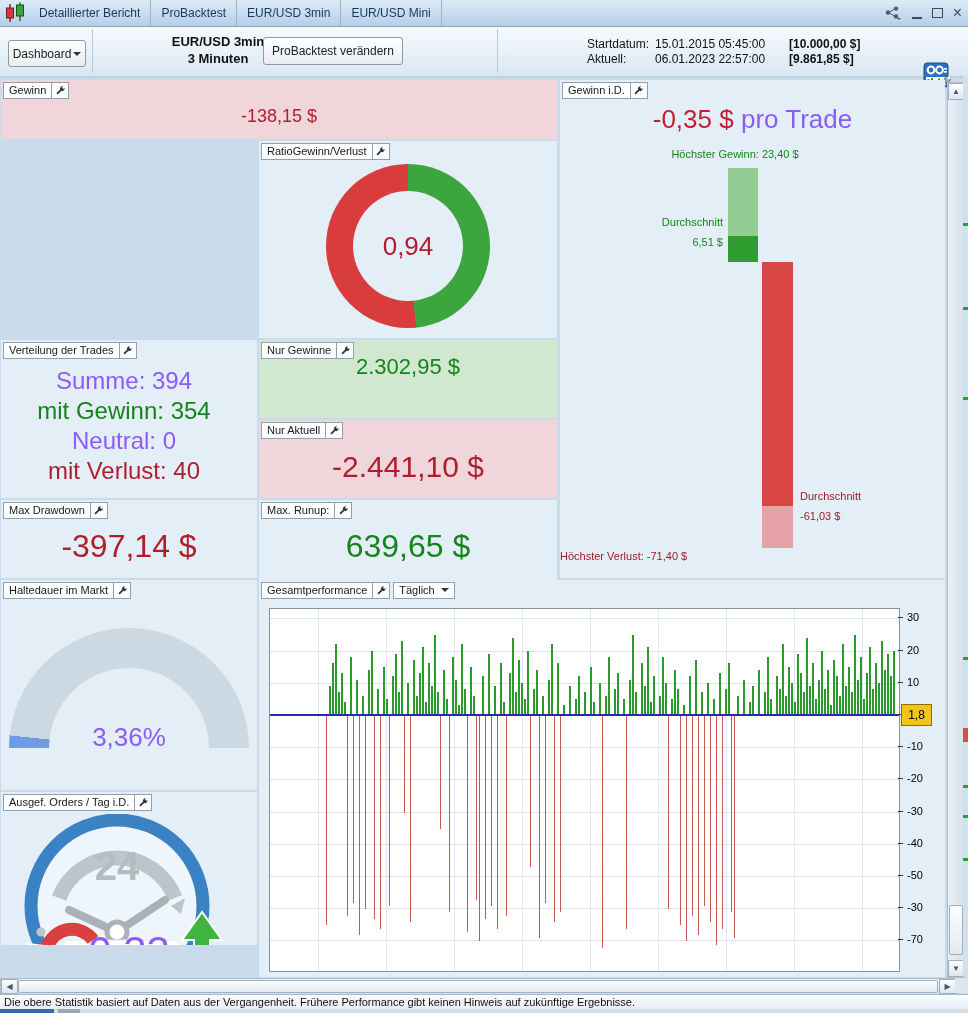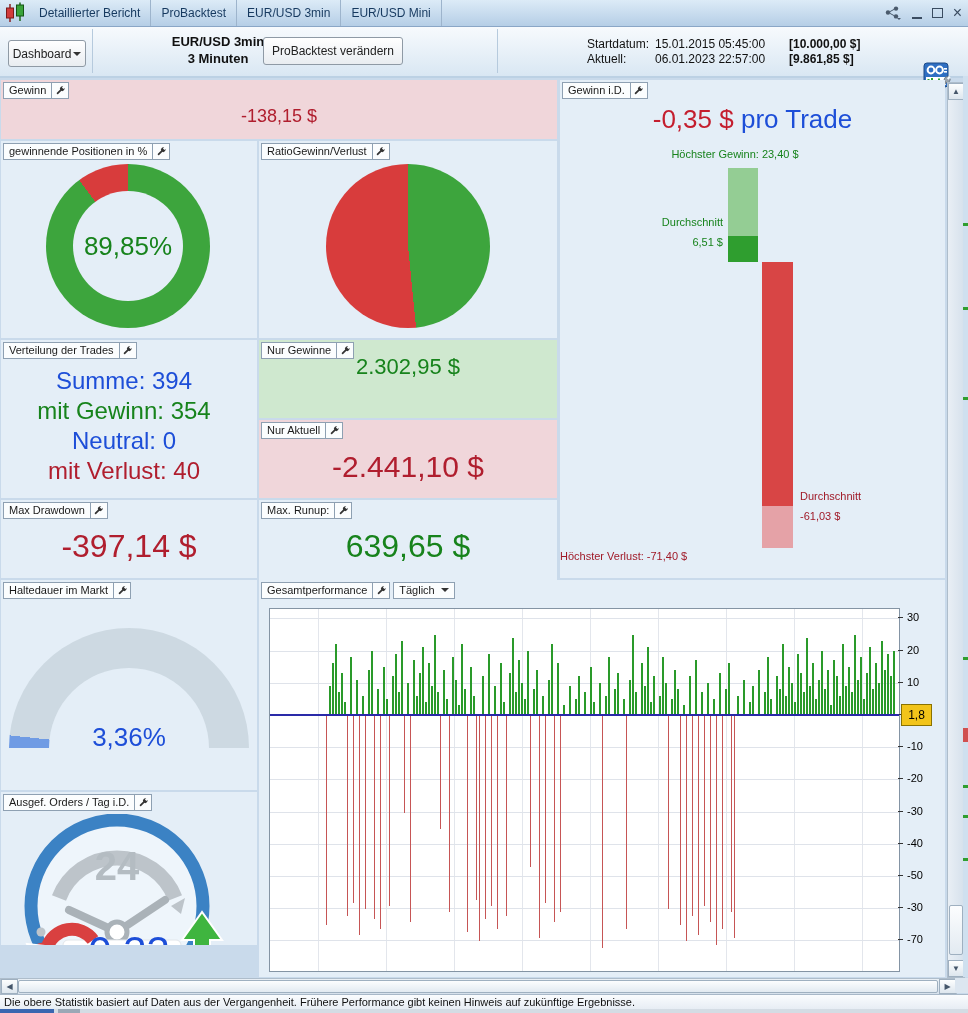--- a/index.html
+++ b/index.html
@@ -27,21 +27,21 @@
   #dates .val{width:126px;}
   #dates .amt{font-weight:bold;margin-left:8px;}
   
   .panel{position:absolute;overflow:hidden;}
   .p-blue{background:#e4eef7;}
   .p-pink{background:#f0d6da;}
   .p-green{background:#cfe8cf;}
   .chip{position:absolute;left:2px;top:2px;display:flex;font-size:11px;z-index:6;}
   .chip .lbl{background:#fbfdfe;border:1px solid #8ea0b2;padding:1px 5px 2px;color:#1a1a1a;white-space:nowrap;display:flex;align-items:center;gap:4px;}
   .chip .wr{background:#fbfdfe;border:1px solid #8ea0b2;margin-left:-1px;width:16px;display:flex;align-items:center;justify-content:center;}
-  .pos{color:#17831c;} .neg{color:#b01e2e;} .neutral{color:#1d4ed8;}
+  .pos{color:#17831c;} .neg{color:#b01e2e;} .neutral{color:#8b5cf6;}
   .bigval{position:absolute;left:0;width:100%;text-align:center;}
   .donut{position:absolute;border-radius:50%;}
   .donut-hole{position:absolute;border-radius:50%;background:#e4eef7;display:flex;align-items:center;justify-content:center;font-size:26px;}
   .arrow-down{display:inline-block;width:0;height:0;border-left:4px solid transparent;border-right:4px solid transparent;border-top:4px solid #333;margin-left:2px;vertical-align:middle;}
   
   #perf-plot{position:absolute;left:10px;top:28px;width:629px;height:362px;background:#fff;border:1px solid #8494a4;}
   .grid-h{position:absolute;left:0;width:629px;height:1px;background:#dfe3ea;}
   .grid-v{position:absolute;top:0;width:1px;height:362px;background:#e3e6ec;}
   .zero-line{position:absolute;left:0;width:629px;height:2px;background:#2a2aa8;z-index:3;}
   .pbar{position:absolute;z-index:2;}
@@ -146,51 +146,36 @@
               <circle cx="5.5" cy="3" r="2.3" fill="#333"></circle>
               <rect x="4.4" y="0" width="2.2" height="2.4" fill="#fbfdfe"></rect>
               <rect x="4.6" y="4" width="1.8" height="6.4" rx="0.7" fill="#333"></rect>
             </g>
           </svg>
         </span>
       </div>
     <div class="bigval neg" style="top:26px;font-size:18px">-138,15 $</div>
   </div>
 
-  <div class="panel p-blue" style="left:1px;top:141px;width:256px;height:197px">
-    <div class="chip">
-        <span class="lbl">gewinnende Positionen in %</span>
-        <span class="wr">
-          <svg width="11" height="11" viewBox="0 0 11 11">
-            <g transform="rotate(45 5.5 5.5)">
-              <circle cx="5.5" cy="3" r="2.3" fill="#333"></circle>
-              <rect x="4.4" y="0" width="2.2" height="2.4" fill="#fbfdfe"></rect>
-              <rect x="4.6" y="4" width="1.8" height="6.4" rx="0.7" fill="#333"></rect>
-            </g>
-          </svg>
-        </span>
-      </div>
-    <div class="donut" id="donut-win" style="left: 45px; top: 23px; width: 164px; height: 164px; background: conic-gradient(rgb(61, 165, 61) 0deg, rgb(61, 165, 61) 323.5deg, rgb(216, 60, 60) 323.5deg, rgb(216, 60, 60) 360deg);"></div>
-    <div class="donut-hole pos" style="left:72px;top:50px;width:110px;height:110px">89,85%</div>
-  </div>
 
   <div class="panel p-blue" style="left:259px;top:141px;width:298px;height:197px">
     <div class="chip">
         <span class="lbl">RatioGewinn/Verlust</span>
         <span class="wr">
           <svg width="11" height="11" viewBox="0 0 11 11">
             <g transform="rotate(45 5.5 5.5)">
               <circle cx="5.5" cy="3" r="2.3" fill="#333"></circle>
               <rect x="4.4" y="0" width="2.2" height="2.4" fill="#fbfdfe"></rect>
               <rect x="4.6" y="4" width="1.8" height="6.4" rx="0.7" fill="#333"></rect>
             </g>
           </svg>
         </span>
       </div>
     <div class="donut" id="donut-ratio" style="left: 67px; top: 23px; width: 164px; height: 164px; background: conic-gradient(rgb(61, 165, 61) 0deg, rgb(61, 165, 61) 174.4deg, rgb(216, 60, 60) 174.4deg, rgb(216, 60, 60) 360deg);"></div>
+    <div class="donut-hole neg" style="left:94px;top:50px;width:110px;height:110px">0,94</div>
   </div>
 
   <div class="panel p-blue" style="left:1px;top:340px;width:256px;height:158px">
     <div class="chip">
         <span class="lbl">Verteilung der Trades</span>
         <span class="wr">
           <svg width="11" height="11" viewBox="0 0 11 11">
             <g transform="rotate(45 5.5 5.5)">
               <circle cx="5.5" cy="3" r="2.3" fill="#333"></circle>
               <rect x="4.4" y="0" width="2.2" height="2.4" fill="#fbfdfe"></rect>

